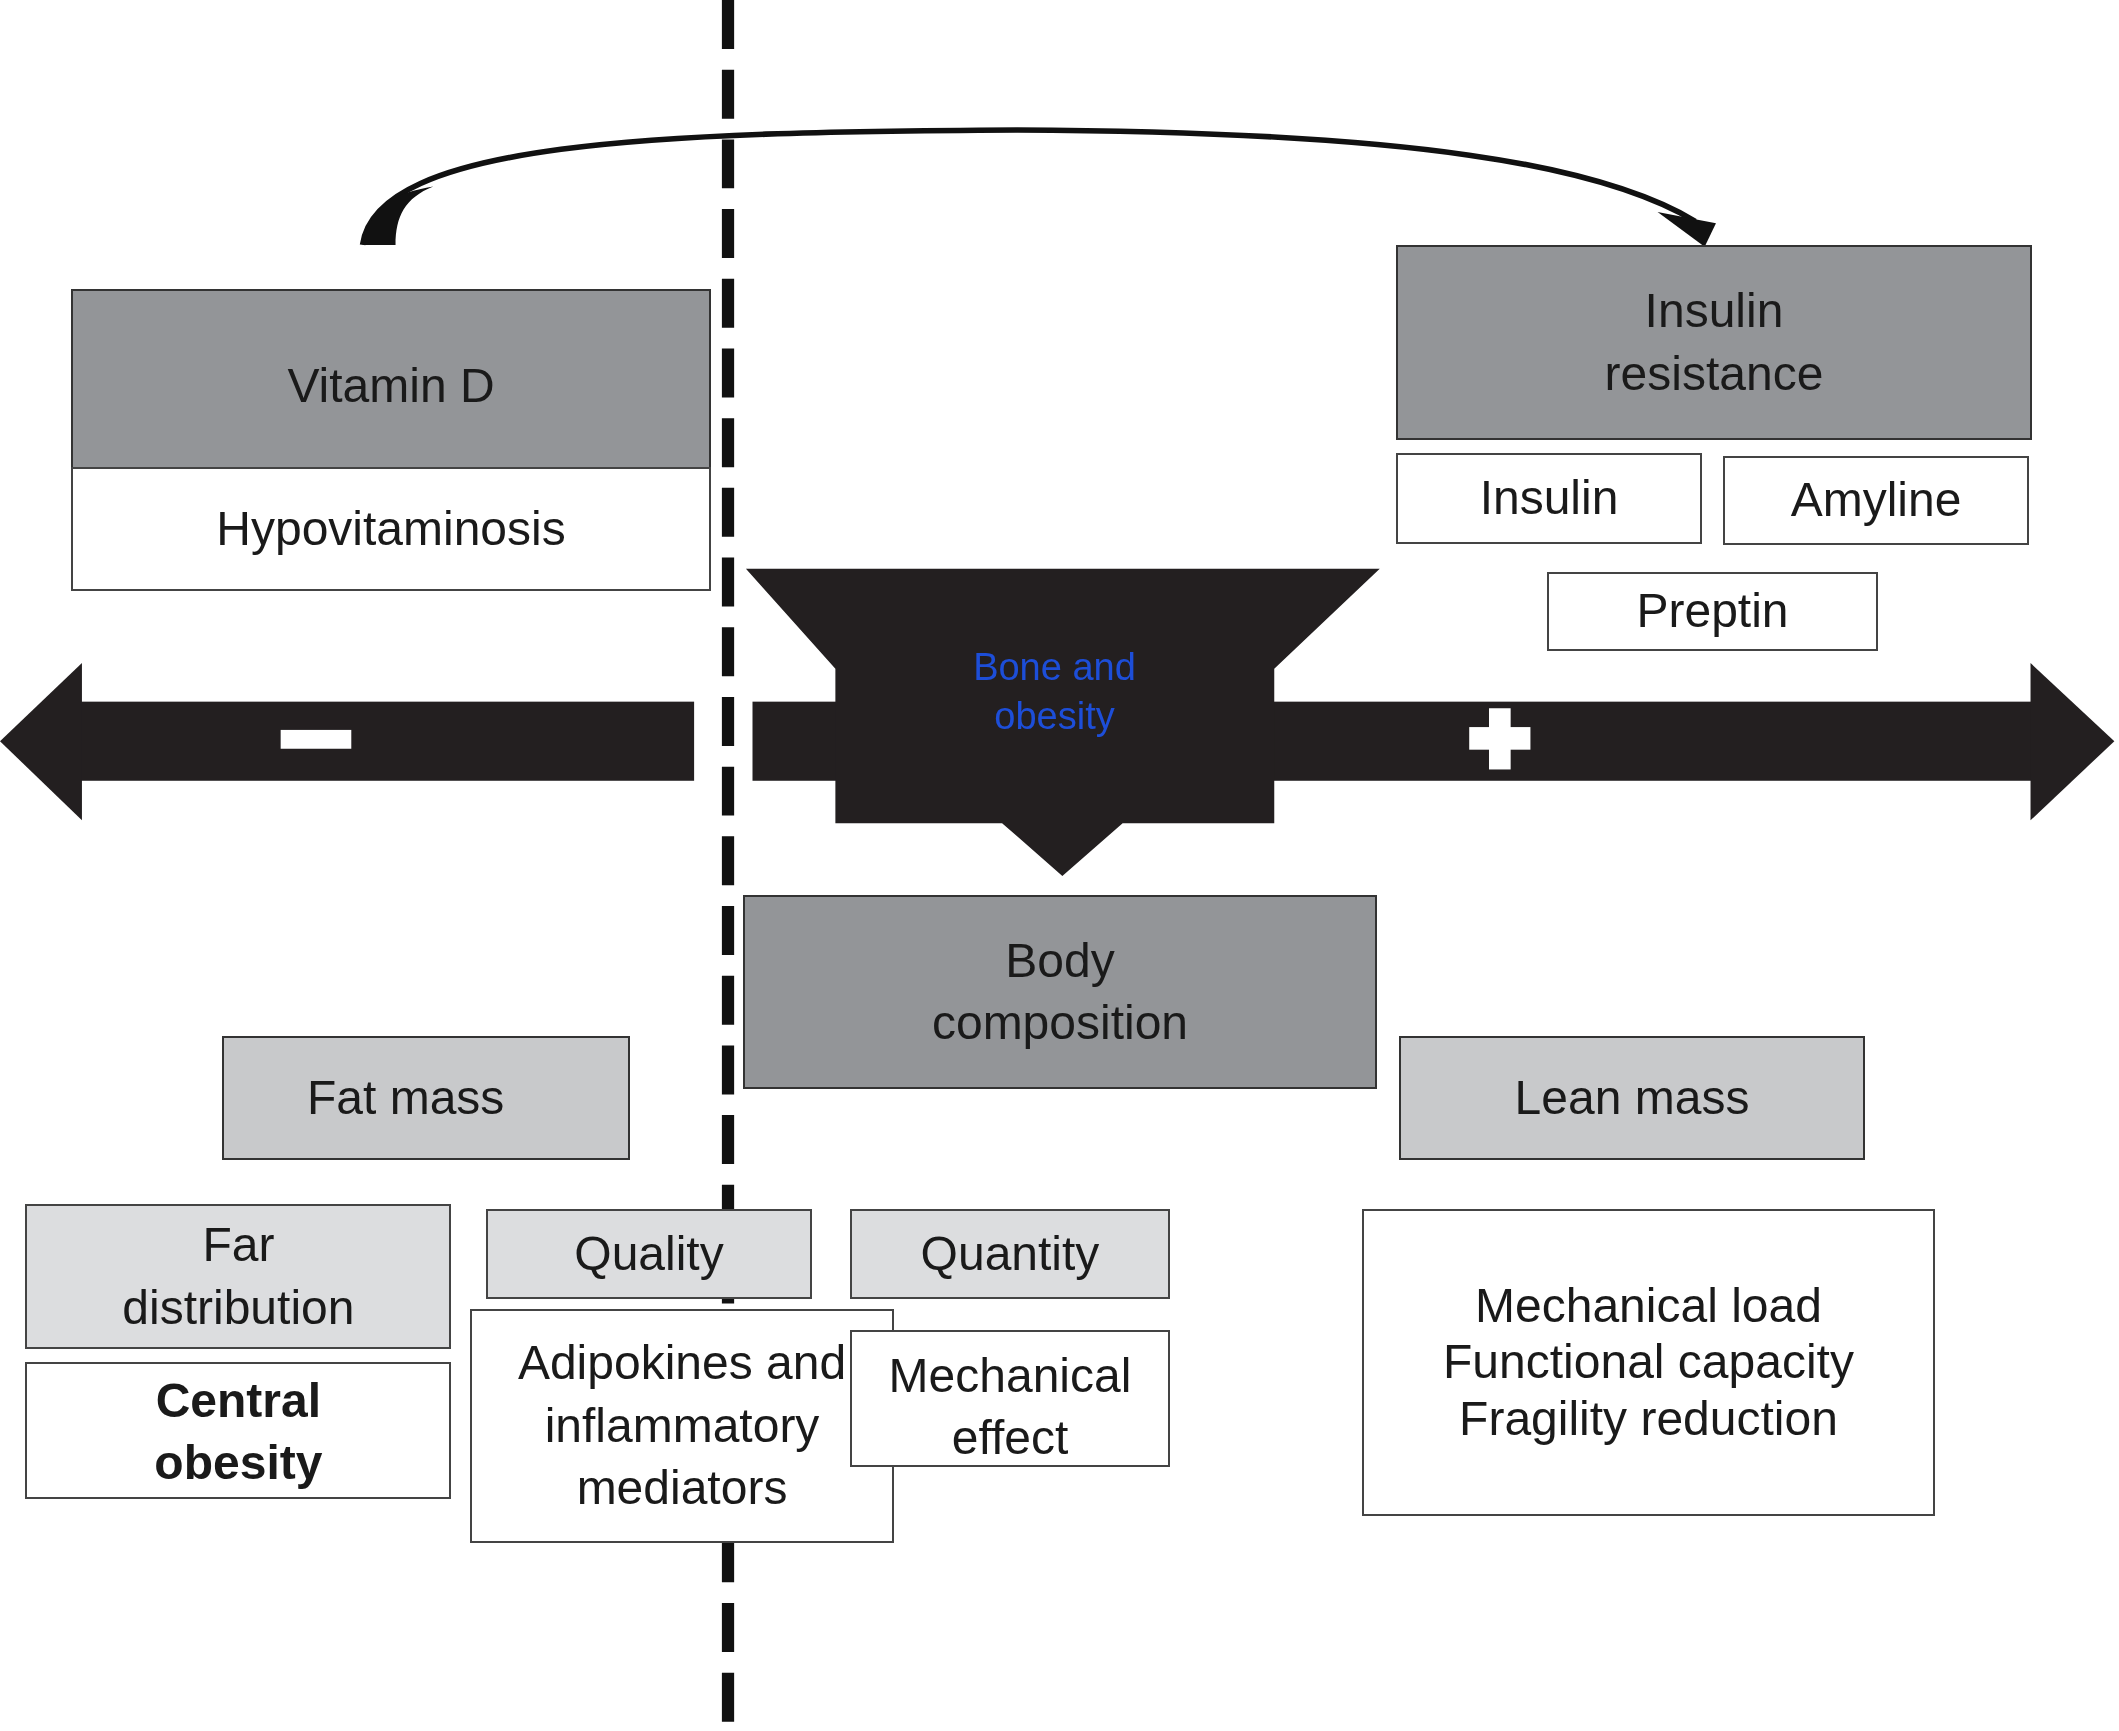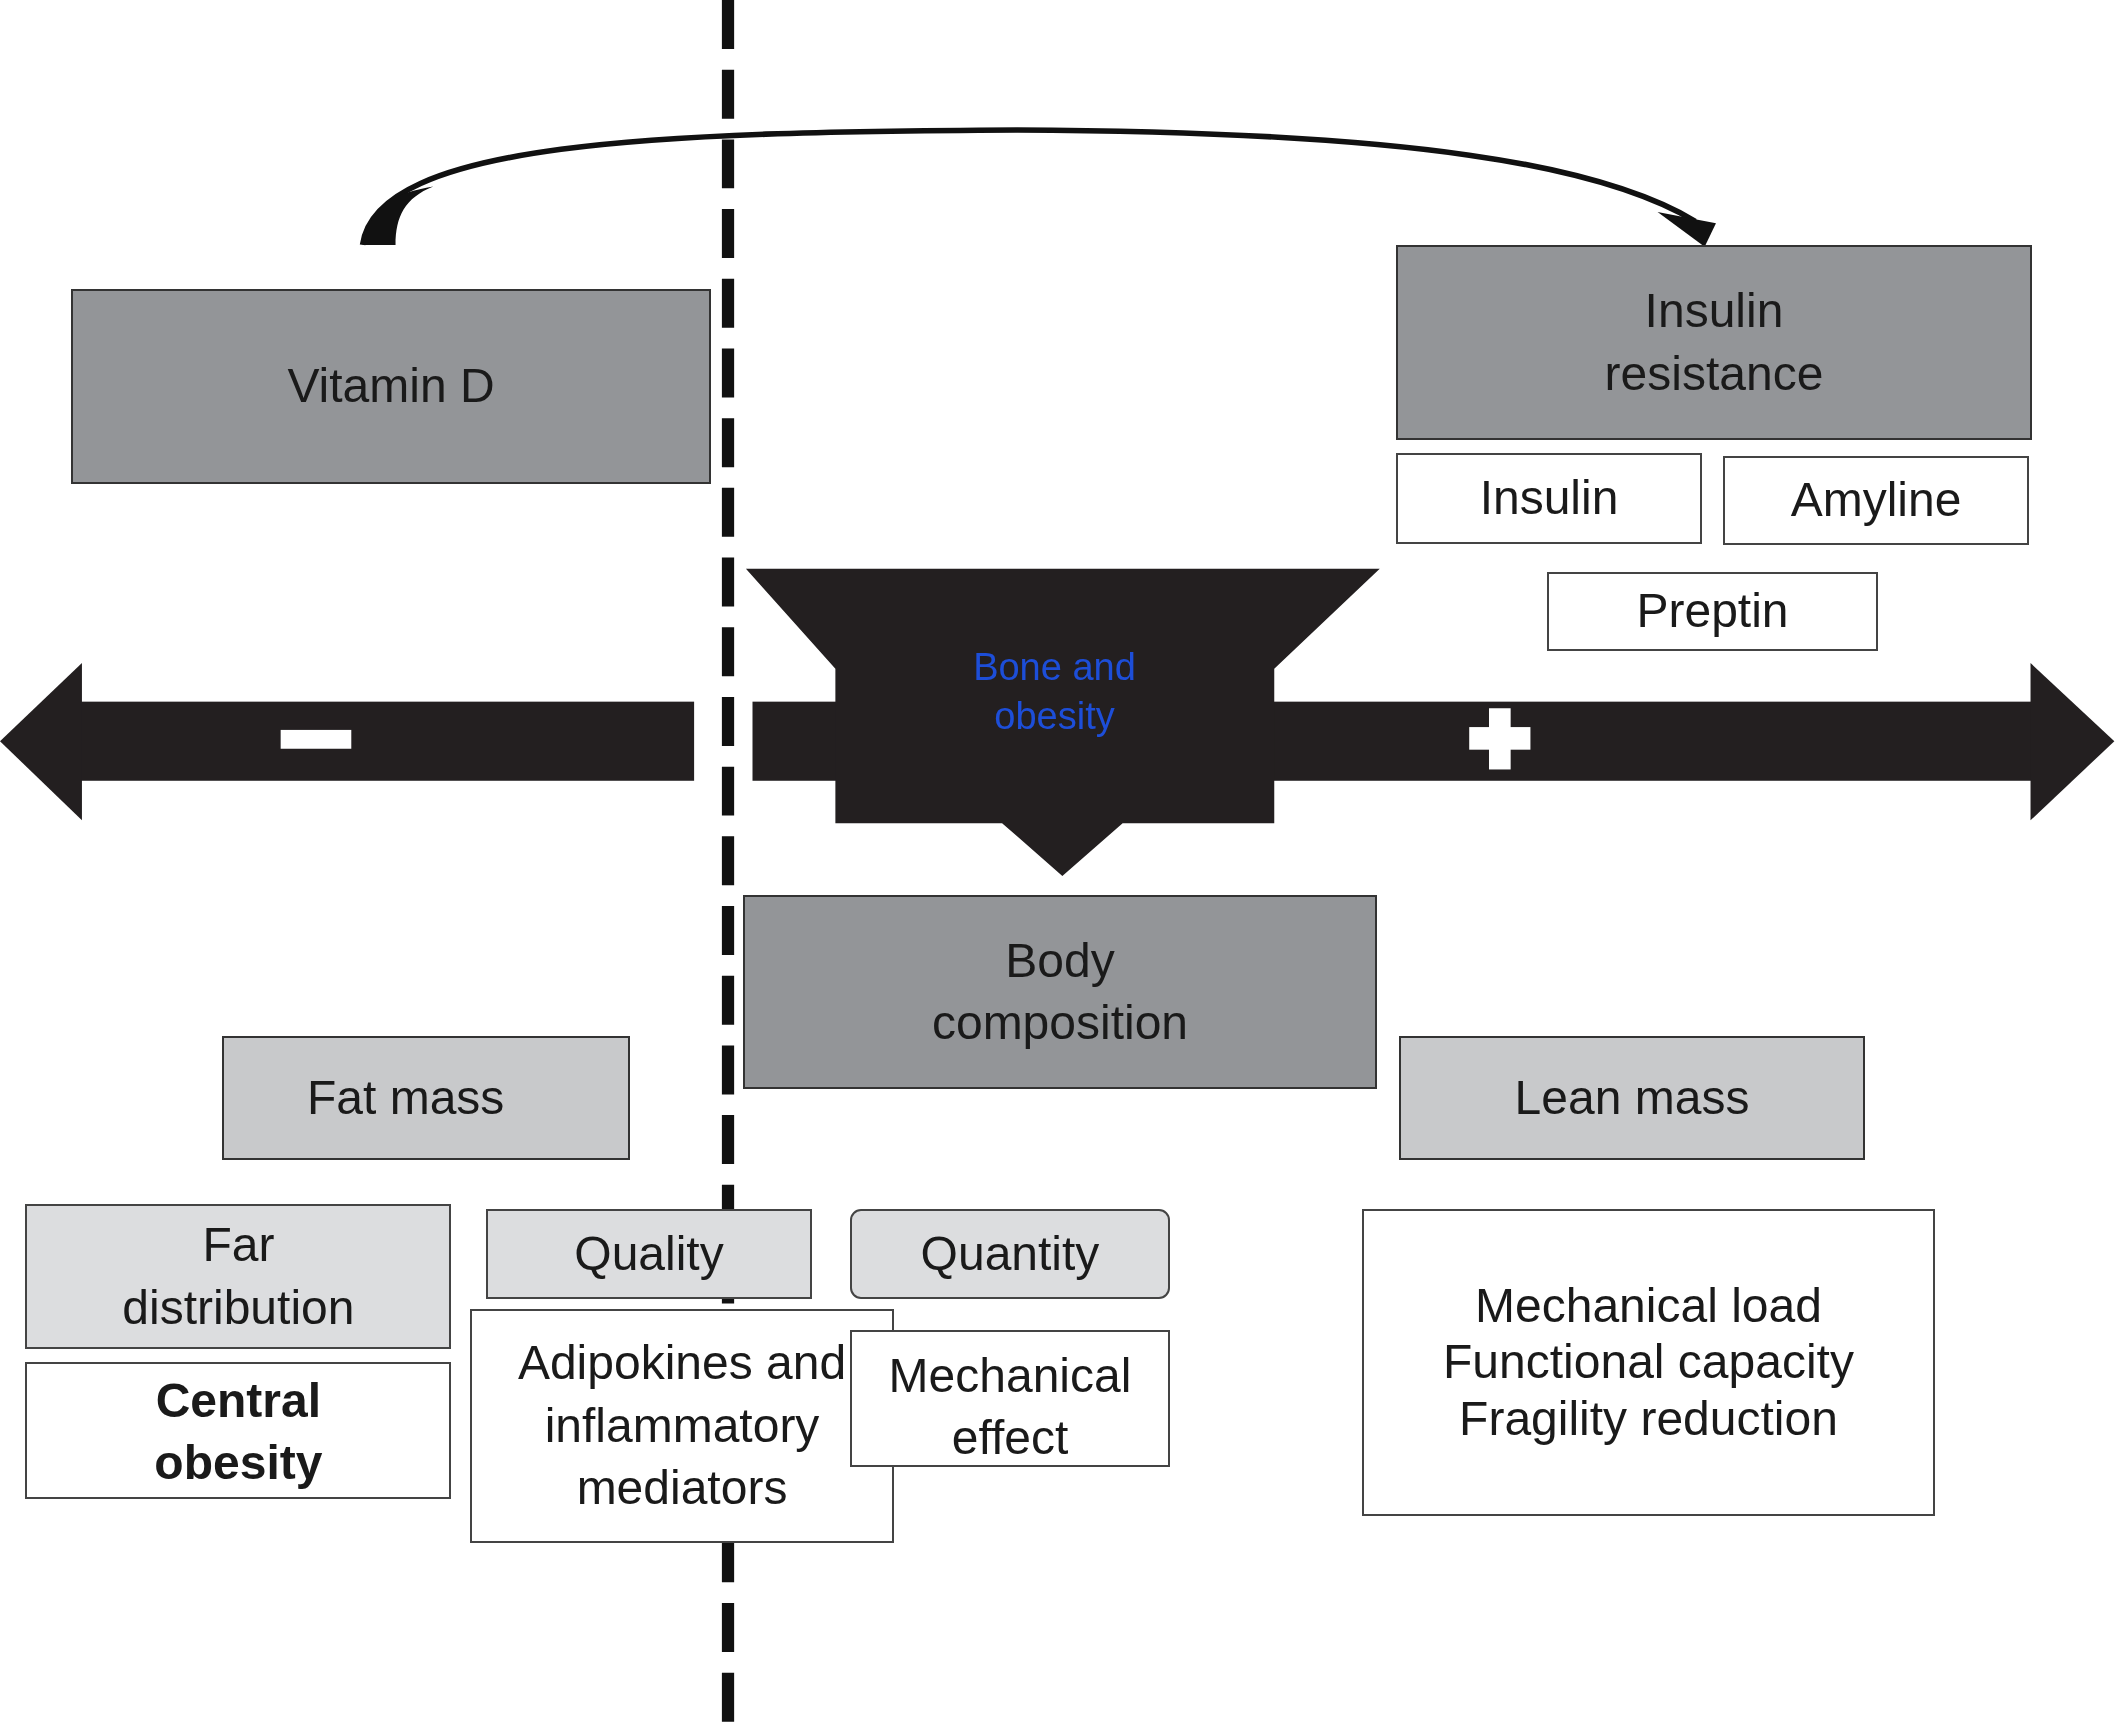--- a/index.html
+++ b/index.html
@@ -44,40 +44,41 @@
 
     <g>
       <polygon points="792,604 1465,604 1353,710 1353,874 1192,874 1128,930 1064,874 887,874 887,710" fill="#231f20"></polygon>
     </g>
   </svg>
 
   <div class="center-text" style="left:835px;top:643px;width:439px;">Bone and
 obesity</div>
 
   <div class="box dark" style="left:71px;top:245px;width:640px;height:195px;margin-top:44px;">Vitamin D</div>
+  <div class="box white" style="left:71px;top:467px;width:640px;height:124px;">Hypovitaminosis</div>
 
   <div class="box dark" style="left:1396px;top:245px;width:636px;height:195px;">Insulin
 resistance</div>
   <div class="box white" style="left:1396px;top:453px;width:306px;height:91px;">Insulin</div>
   <div class="box white" style="left:1723px;top:456px;width:306px;height:89px;">Amyline</div>
   <div class="box white" style="left:1547px;top:572px;width:331px;height:79px;">Preptin</div>
 
   <div class="box dark" style="left:743px;top:895px;width:634px;height:194px;">Body
 composition</div>
 
   <div class="box mid" style="left:222px;top:1036px;width:408px;height:124px;justify-content:flex-start;padding-left:83px;">Fat mass</div>
   <div class="box light" style="left:25.4px;top:1204px;width:426px;height:145px;">Far
 distribution</div>
   <div class="box white" style="left:25.4px;top:1362px;width:426px;height:137px;align-items:flex-start;padding-top:6px;font-weight:bold;">Central
 obesity</div>
   <div class="box light" style="left:486px;top:1209px;width:326px;height:90px;">Quality</div>
   <div class="box white" style="left:470px;top:1309px;width:424px;height:234px;">Adipokines and
 inflammatory
 mediators</div>
-  <div class="box light" style="left:850px;top:1209px;width:320px;height:90px;border-radius:11px;">Quantity</div>
+  <div class="box light" style="left:850px;top:1209px;width:320px;height:90px;">Quantity</div>
   <div class="box white" style="left:850px;top:1330px;width:320px;height:137px;align-items:flex-start;padding-top:13px;">Mechanical
 effect</div>
 
   <div class="box mid" style="left:1399px;top:1036px;width:466px;height:124px;">Lean mass</div>
   <div class="box white" style="left:1362px;top:1209px;width:573px;height:307px;line-height:1.17;">Mechanical load
 Functional capacity
 Fragility reduction</div>
 
 </div>
 

